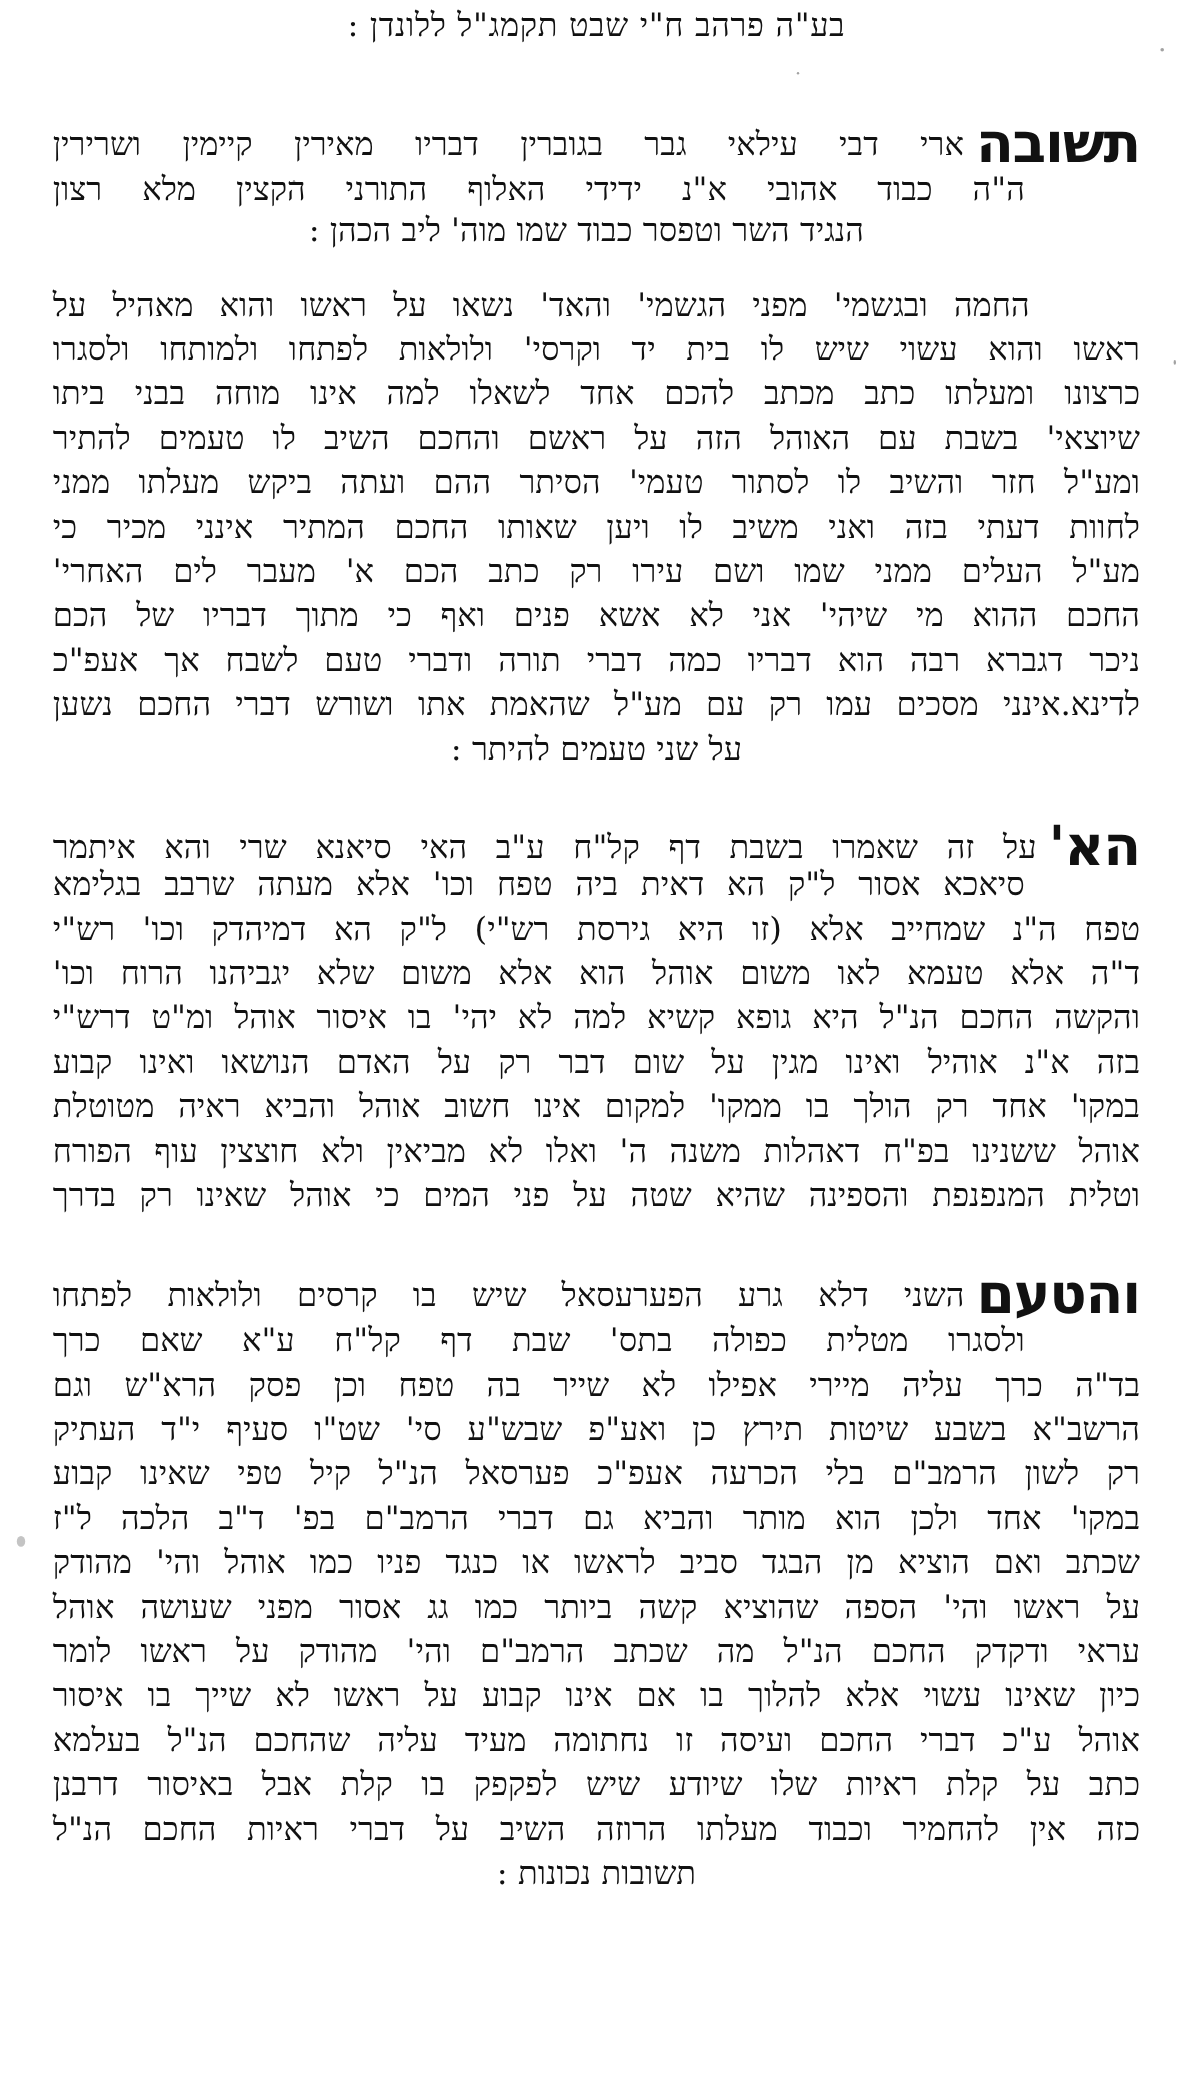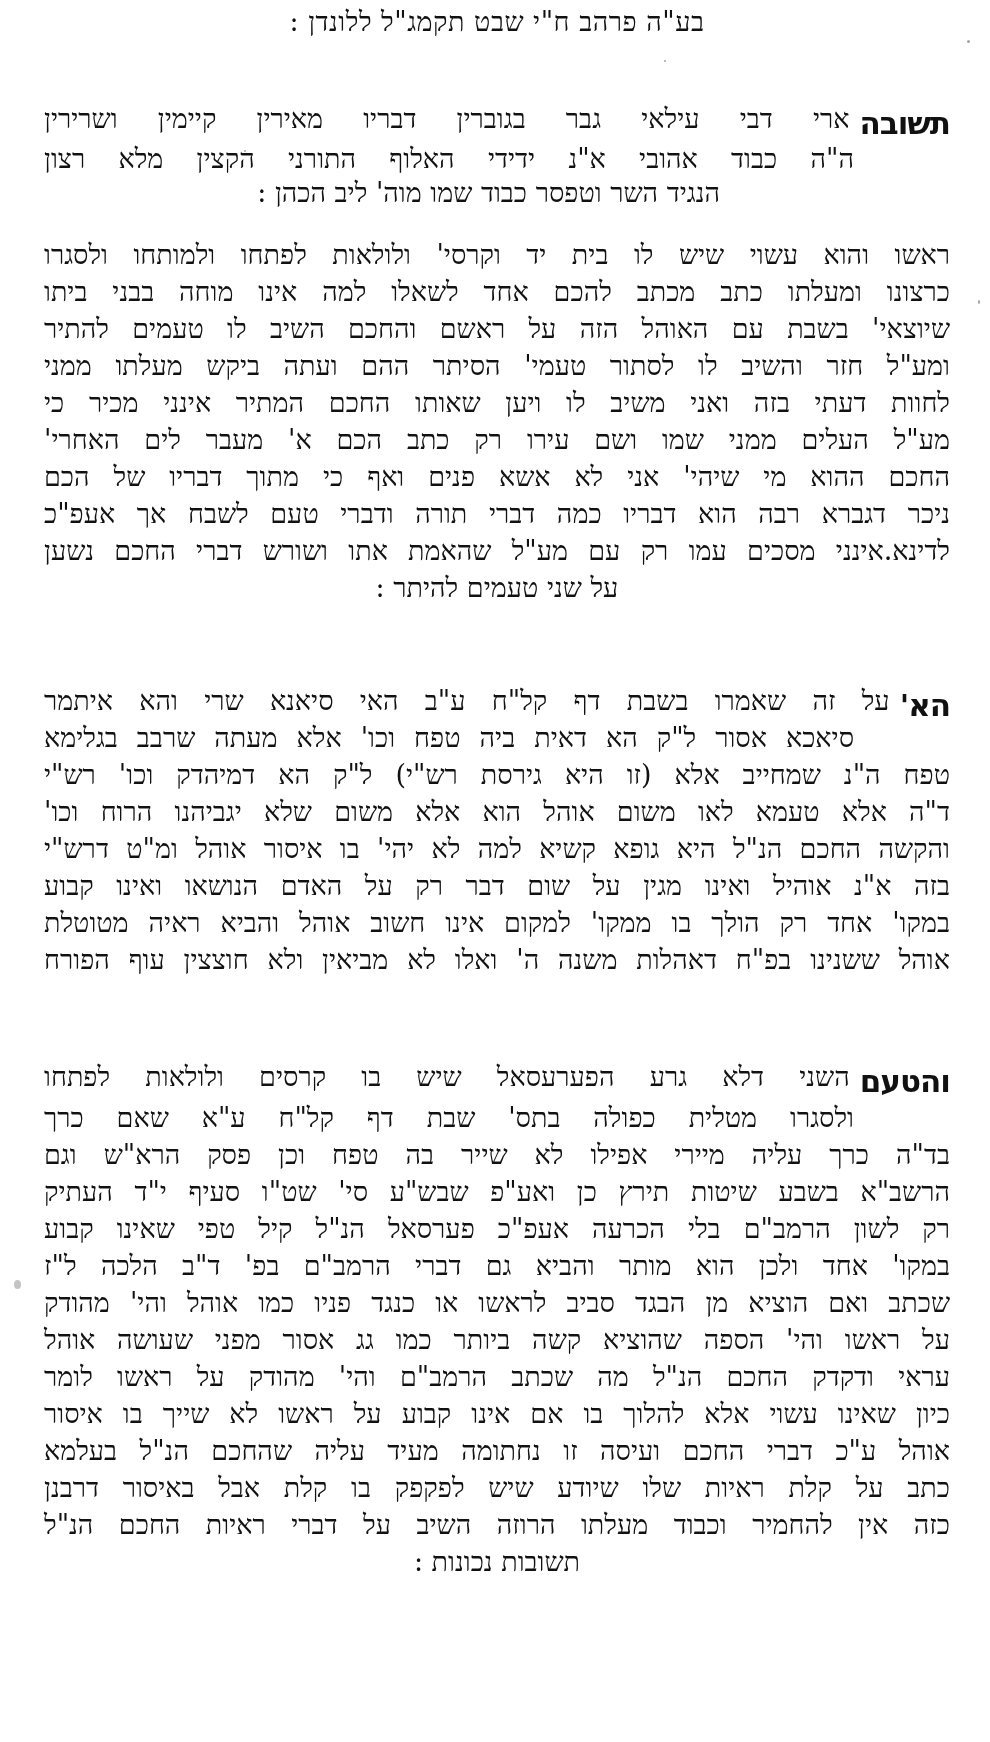--- a/index.html
+++ b/index.html
@@ -59,21 +59,21 @@
     }
     .line.indent {
       padding-right: 92px;
     }
     .line.indent-sm {
       padding-right: 96px;
     }
     .opener {
       font-family: "DejaVu Sans", "Liberation Sans", sans-serif;
       font-weight: bold;
-      font-size: 31px;
+      font-size: 46px;
       line-height: 46px;
       display: inline-block;
       vertical-align: -6px;
       margin-left: 10px;
       letter-spacing: -1px;
     }
     .drop-letter {
       font-family: "DejaVu Sans", "Liberation Sans", sans-serif;
       font-weight: bold;
       font-size: 54px;
@@ -98,20 +98,21 @@
 
   <div class="block" style="top:96px;">
     <div class="line" style="height:46px;line-height:46px;">
       <span class="opener">תשובה</span><span>ארי דבי עילאי גבר בגוברין דבריו מאירין קיימין ושרירין</span>
     </div>
     <div class="line indent-sm" style="line-height:34px;height:34px;">ה"ה כבוד אהובי א"נ ידידי האלוף התורני הקצין מלא רצון</div>
     <div class="line indent-sm" style="line-height:34px;height:34px;text-align:right;text-align-last:auto;padding-right:230px;">הנגיד השר וטפסר כבוד שמו מוה' ליב הכהן :</div>
   </div>
 
   <div class="block" style="top:236px;">
+    <div class="line indent">החמה ובגשמי' מפני הגשמי' והאד' נשאו על ראשו והוא מאהיל על</div>
     <div class="line">ראשו והוא עשוי שיש לו בית יד וקרסי' ולולאות לפתחו ולמותחו ולסגרו</div>
     <div class="line">כרצונו ומעלתו כתב מכתב להכם אחד לשאלו למה אינו מוחה בבני ביתו</div>
     <div class="line">שיוצאי' בשבת עם האוהל הזה על ראשם והחכם השיב לו טעמים להתיר</div>
     <div class="line">ומע"ל חזר והשיב לו לסתור טעמי' הסיתר ההם ועתה ביקש מעלתו ממני</div>
     <div class="line">לחוות דעתי בזה ואני משיב לו ויען שאותו החכם המתיר אינני מכיר כי</div>
     <div class="line">מע"ל העלים ממני שמו ושם עירו רק כתב הכם א' מעבר לים האחרי'</div>
     <div class="line">החכם ההוא מי שיהי' אני לא אשא פנים ואף כי מתוך דבריו של הכם</div>
     <div class="line">ניכר דגברא רבה הוא דבריו כמה דברי תורה ודברי טעם לשבח אך אעפ"כ</div>
     <div class="line">לדינא.אינני מסכים עמו רק עם מע"ל שהאמת אתו ושורש דברי החכם נשען</div>
     <div class="line center">על שני טעמים להיתר :</div>
@@ -121,20 +122,21 @@
     <div class="line">
       <span class="opener">הא'</span><span>על זה שאמרו בשבת דף קל"ח ע"ב האי סיאנא שרי והא איתמר</span>
     </div>
     <div class="line indent-sm">סיאכא אסור ל"ק הא דאית ביה טפח וכו' אלא מעתה שרבב בגלימא</div>
     <div class="line">טפח ה"נ שמחייב אלא (זו היא גירסת רש"י) ל"ק הא דמיהדק וכו' רש"י</div>
     <div class="line">ד"ה אלא טעמא לאו משום אוהל הוא אלא משום שלא יגביהנו הרוח וכו'</div>
     <div class="line">והקשה החכם הנ"ל היא גופא קשיא למה לא יהי' בו איסור אוהל ומ"ט דרש"י</div>
     <div class="line">בזה א"נ אוהיל ואינו מגין על שום דבר רק על האדם הנושאו ואינו קבוע</div>
     <div class="line">במקו' אחד רק הולך בו ממקו' למקום אינו חשוב אוהל והביא ראיה מטוטלת</div>
     <div class="line">אוהל ששנינו בפ"ח דאהלות משנה ה' ואלו לא מביאין ולא חוצצין עוף הפורח</div>
+    <div class="line">וטלית המנפנפת והספינה שהיא שטה על פני המים כי אוהל שאינו רק בדרך</div>
   </div>
 
   <div class="block" style="top:1055px;">
     <div class="line" style="height:44px;line-height:44px;">
       <span class="opener">והטעם</span><span>השני דלא גרע הפערעסאל שיש בו קרסים ולולאות לפתחו</span>
     </div>
     <div class="line indent-sm">ולסגרו מטלית כפולה בתס' שבת דף קל"ח ע"א שאם כרך</div>
     <div class="line">בד"ה כרך עליה מיירי אפילו לא שייר בה טפח וכן פסק הרא"ש וגם</div>
     <div class="line">הרשב"א בשבע שיטות תירץ כן ואע"פ שבש"ע סי' שט"ו סעיף י"ד העתיק</div>
     <div class="line">רק לשון הרמב"ם בלי הכרעה אעפ"כ פערסאל הנ"ל קיל טפי שאינו קבוע</div>

